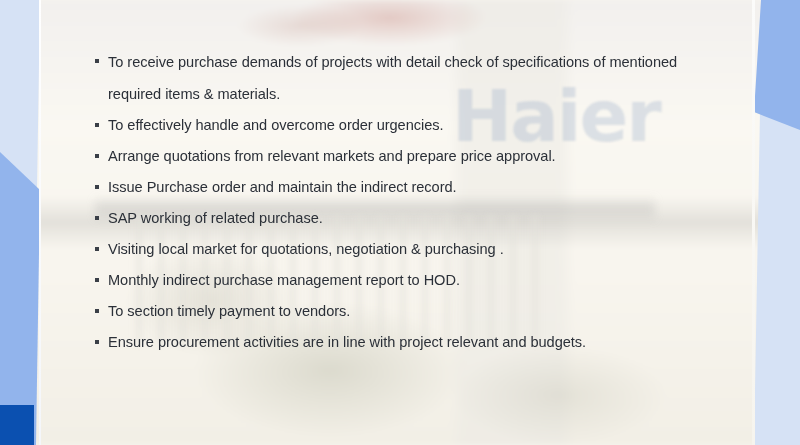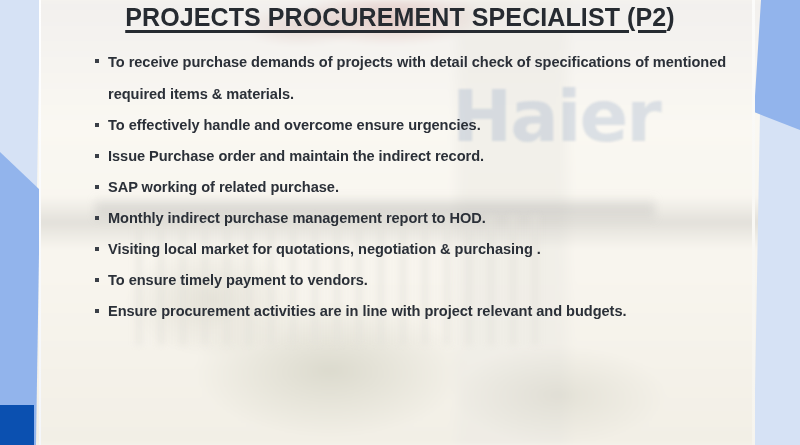--- a/index.html
+++ b/index.html
@@ -119,21 +119,21 @@
 
   .bullets {
     position:absolute;
     left:95px; top:46px; right:70px;
   }
   .bullet {
     position:relative;
     padding-left:13px;
     margin-bottom:0;
     font-size:14.6px;
-    font-weight:700;
+    font-weight:400;
     color:#2b3038;
     line-height:31px;
     font-family:"Liberation Sans", sans-serif;
     letter-spacing:-.05px;
   }
   .bullet .dot {
     position:absolute;
     left:0; top:13px;
     width:4px; height:4px;
     background:#3a3f47;
@@ -155,65 +155,65 @@
   <div class="edge-left-mid"></div>
   <div class="edge-left-dark"></div>
   <div class="edge-left-seam"></div>
 
   <div class="edge-right-light"></div>
   <div class="edge-right-mid"></div>
   <div class="edge-right-seam"></div>
 
   <div class="content">
 
-    <div class="title"><span class="u">PROJECTS PROCUREMENT SPECIALIST (P2</span><span>)</span></div>
 
     <div class="bullets">
 
       <div class="bullet wrap">
         <span class="dot"></span>
         <span>To receive purchase demands of projects with detail check of specifications of mentioned required items &amp; materials.</span>
       </div>
 
       <div class="bullet">
         <span class="dot"></span>
-        <span>To effectively handle and overcome ensure urgencies.</span>
-      </div>
-
-      <div class="bullet">
-        <span class="dot"></span>
-      </div>
-
-      <div class="bullet">
-        <span class="dot"></span>
+        <span>To effectively handle and overcome order urgencies.</span>
+      </div>
+
+      <div class="bullet">
+        <span class="dot"></span>
+      </div>
+
+      <div class="bullet">
+        <span class="dot"></span>
+        <span>Arrange quotations from relevant markets and prepare price approval.</span>
       </div>
 
       <div class="bullet">
         <span class="dot"></span>
         <span>Issue Purchase order and maintain the indirect record.</span>
       </div>
 
       <div class="bullet">
         <span class="dot"></span>
         <span>SAP working of related purchase.</span>
       </div>
 
       <div class="bullet">
         <span class="dot"></span>
+        <span>Visiting local market for quotations, negotiation &amp; purchasing .</span>
+      </div>
+
+      <div class="bullet">
+        <span class="dot"></span>
         <span>Monthly indirect purchase management report to HOD.</span>
       </div>
 
       <div class="bullet">
         <span class="dot"></span>
-        <span>Visiting local market for quotations, negotiation &amp; purchasing .</span>
-      </div>
-
-      <div class="bullet">
-        <span class="dot"></span>
-        <span>To ensure timely payment to vendors.</span>
+        <span>To section timely payment to vendors.</span>
       </div>
 
 
       <div class="bullet">
         <span class="dot"></span>
         <span>Ensure procurement activities are in line with project relevant and budgets.</span>
       </div>
 
     </div>
   </div>

